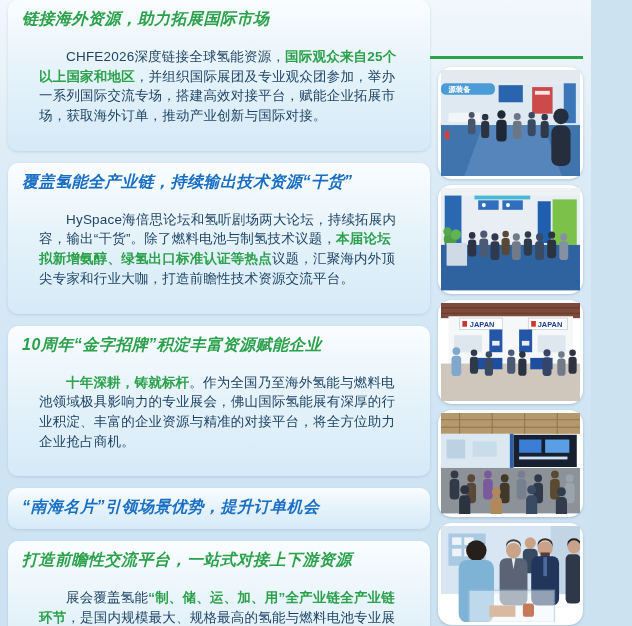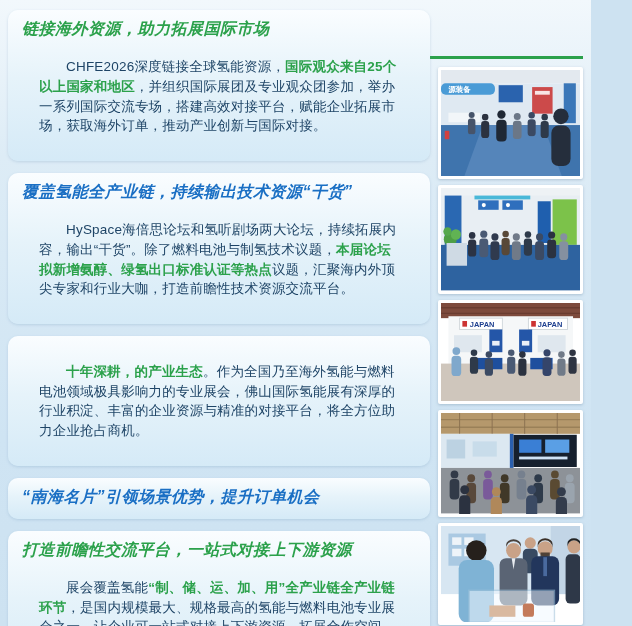--- a/index.html
+++ b/index.html
@@ -74,21 +74,21 @@
     letter-spacing:.2px;
   }
   .hl{
     color:#2ba14b;
     font-weight:bold;
   }
   
   .photo{
     background:#ffffff;
     padding:3px;
-    border-radius:2px;
+    border-radius:14px;
     box-shadow:0 1px 3px rgba(90,120,150,.35);
   }
   .photo svg{display:block;width:100%;height:100%;}
 </style>
 </head>
 <body>
 
 <div class="page">
 
   <div class="header">
@@ -104,21 +104,22 @@
         <h2 class="section-title" style="color: rgb(43, 161, 75);">链接海外资源，助力拓展国际市场</h2>
         <p class="section-body"><span>CHFE2026深度链接全球氢能资源，</span><span class="hl">国际观众来自25个以上国家和地区</span><span>，并组织国际展团及专业观众团参加，举办一系列国际交流专场，搭建高效对接平台，赋能企业拓展市场，获取海外订单，推动产业创新与国际对接。</span></p>
       </div>
 
       <div class="section">
         <h2 class="section-title" style="color: rgb(26, 111, 196);">覆盖氢能全产业链，持续输出技术资源“干货”</h2>
         <p class="section-body"><span>HySpace海倍思论坛和氢听剧场两大论坛，持续拓展内容，输出“干货”。除了燃料电池与制氢技术议题，</span><span class="hl">本届论坛拟新增氨醇、绿氢出口标准认证等热点</span><span>议题，汇聚海内外顶尖专家和行业大咖，打造前瞻性技术资源交流平台。</span></p>
       </div>
 
       <div class="section">
-        <p class="section-body"><span></span><span class="hl">十年深耕，的产业生态</span><span>。作为全国乃至海外氢能与燃料电池领域极具影响力的专业展会，佛山国际氢能展有深厚的行业积淀、丰富的企业资源与精准的对接平台，将全方位助力企业抢占商机。</span></p>
+        <h2 class="section-title" style="color: rgb(43, 161, 75);">10周年“金字招牌”积淀丰富资源赋能企业</h2>
+        <p class="section-body"><span></span><span class="hl">十年深耕，铸就标杆</span><span>。作为全国乃至海外氢能与燃料电池领域极具影响力的专业展会，佛山国际氢能展有深厚的行业积淀、丰富的企业资源与精准的对接平台，将全方位助力企业抢占商机。</span></p>
       </div>
 
       <div class="section">
         <h2 class="section-title" style="color: rgb(26, 111, 196);">“南海名片”引领场景优势，提升订单机会</h2>
       </div>
 
       <div class="section">
         <h2 class="section-title" style="color: rgb(43, 161, 75);">打造前瞻性交流平台，一站式对接上下游资源</h2>
         <p class="section-body"><span>展会覆盖氢能</span><span class="hl">“制、储、运、加、用”全产业链全产业链环节</span><span>，是国内规模最大、规格最高的氢能与燃料电池专业展会之一，让企业可一站式对接上下游资源，拓展合作空间，共享氢能发展新机遇。</span></p>
       </div>

